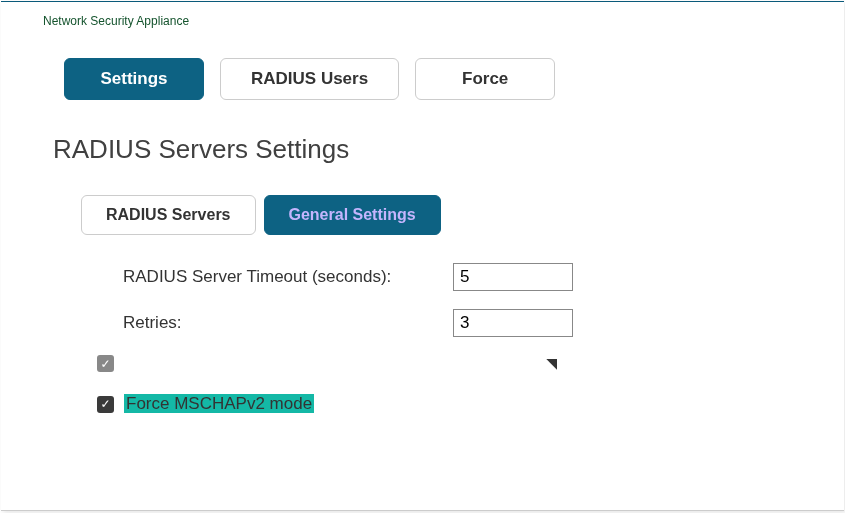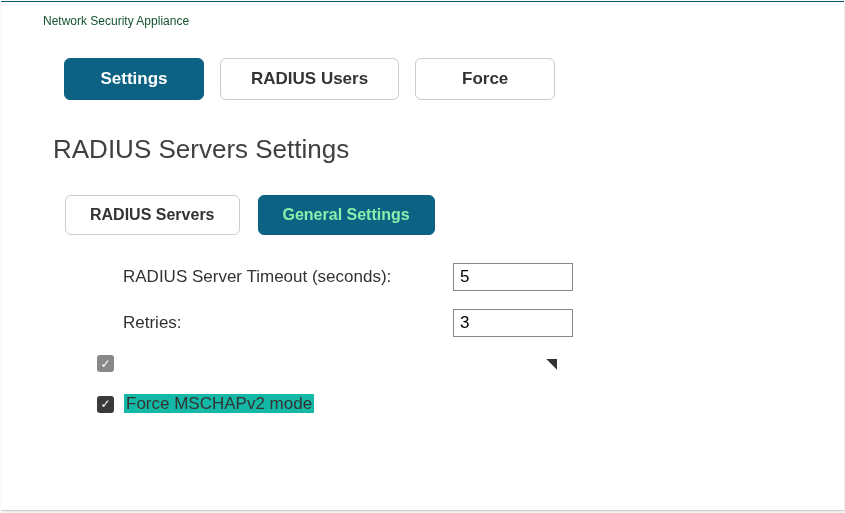--- a/index.html
+++ b/index.html
@@ -89,34 +89,34 @@
       border: 1px solid #ccc;
     }
     .section-title {
       font-size: 26px;
       color: #404040;
       padding: 34px 0 0 52px;
       font-weight: 400;
     }
     .tabs-secondary {
       display: flex;
-      gap: 18px;
-      padding: 30px 0 0 64px;
+      gap: 8px;
+      padding: 30px 0 0 80px;
     }
     .tab-sec {
       padding: 10px 24px;
       border-radius: 6px;
       font-size: 16px;
       font-weight: bold;
       cursor: pointer;
       text-align: center;
     }
     .tab-sec.active {
       background: #0d6283;
-      color: #86efac;
+      color: #c4b5fd;
       border: 1px solid #0d6283;
       min-width: 170px;
     }
     .tab-sec.inactive {
       background: #fff;
       color: #333;
       border: 1px solid #ccc;
       min-width: 170px;
     }
     .form-area {

